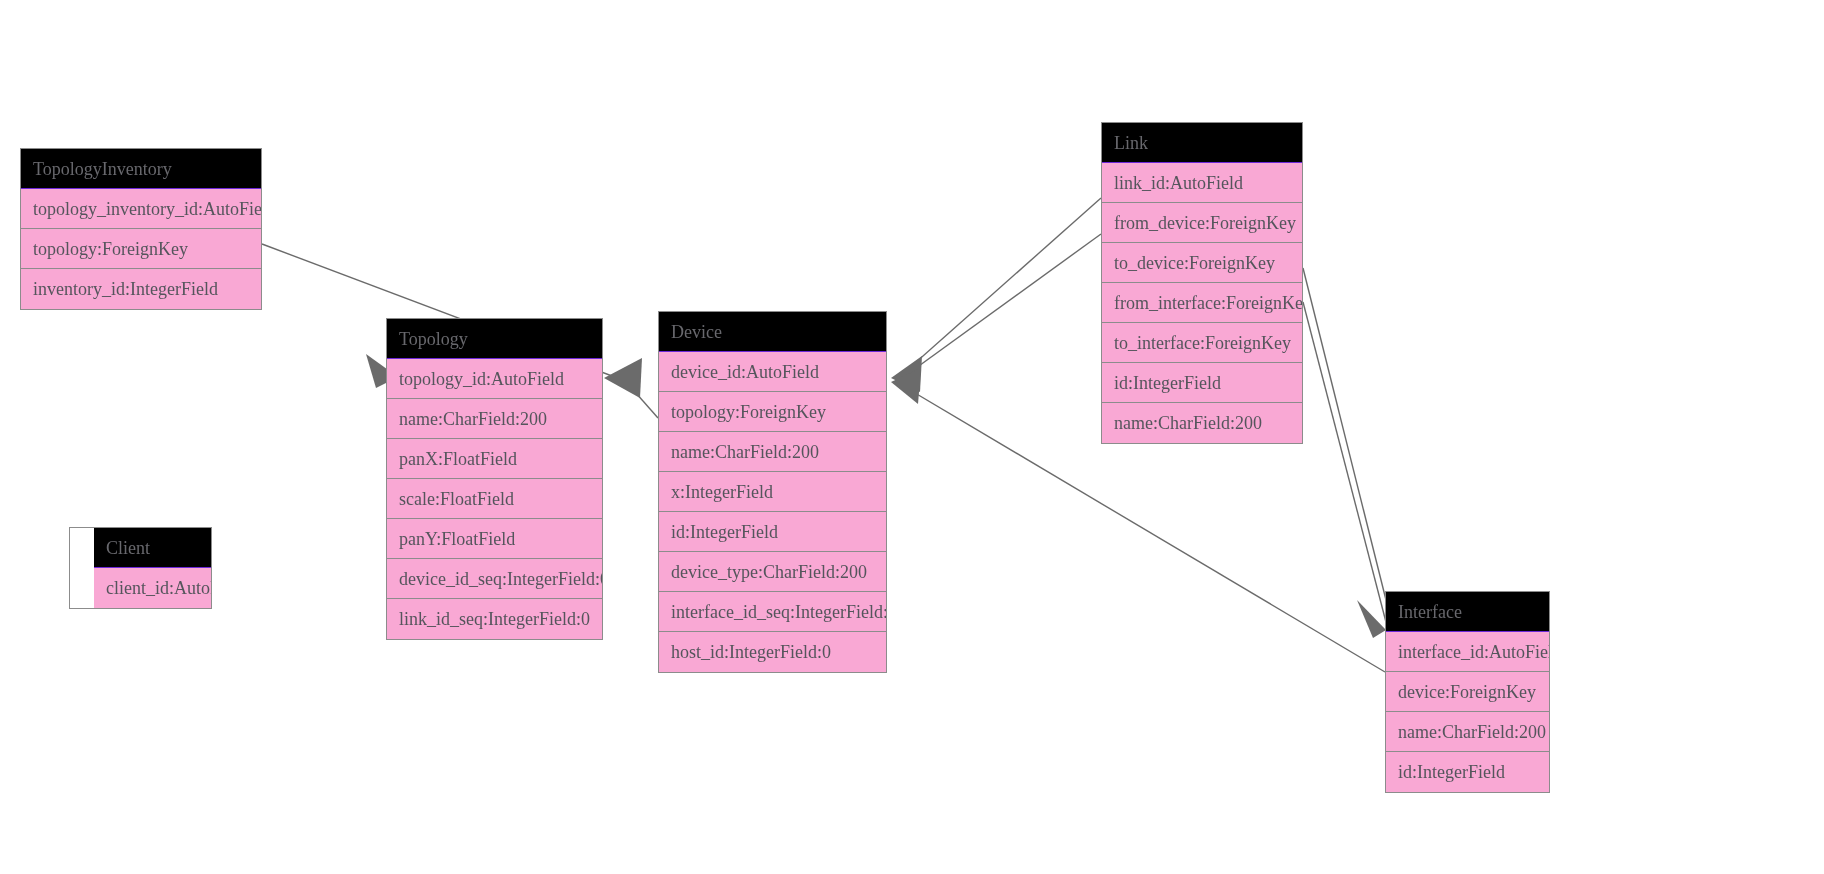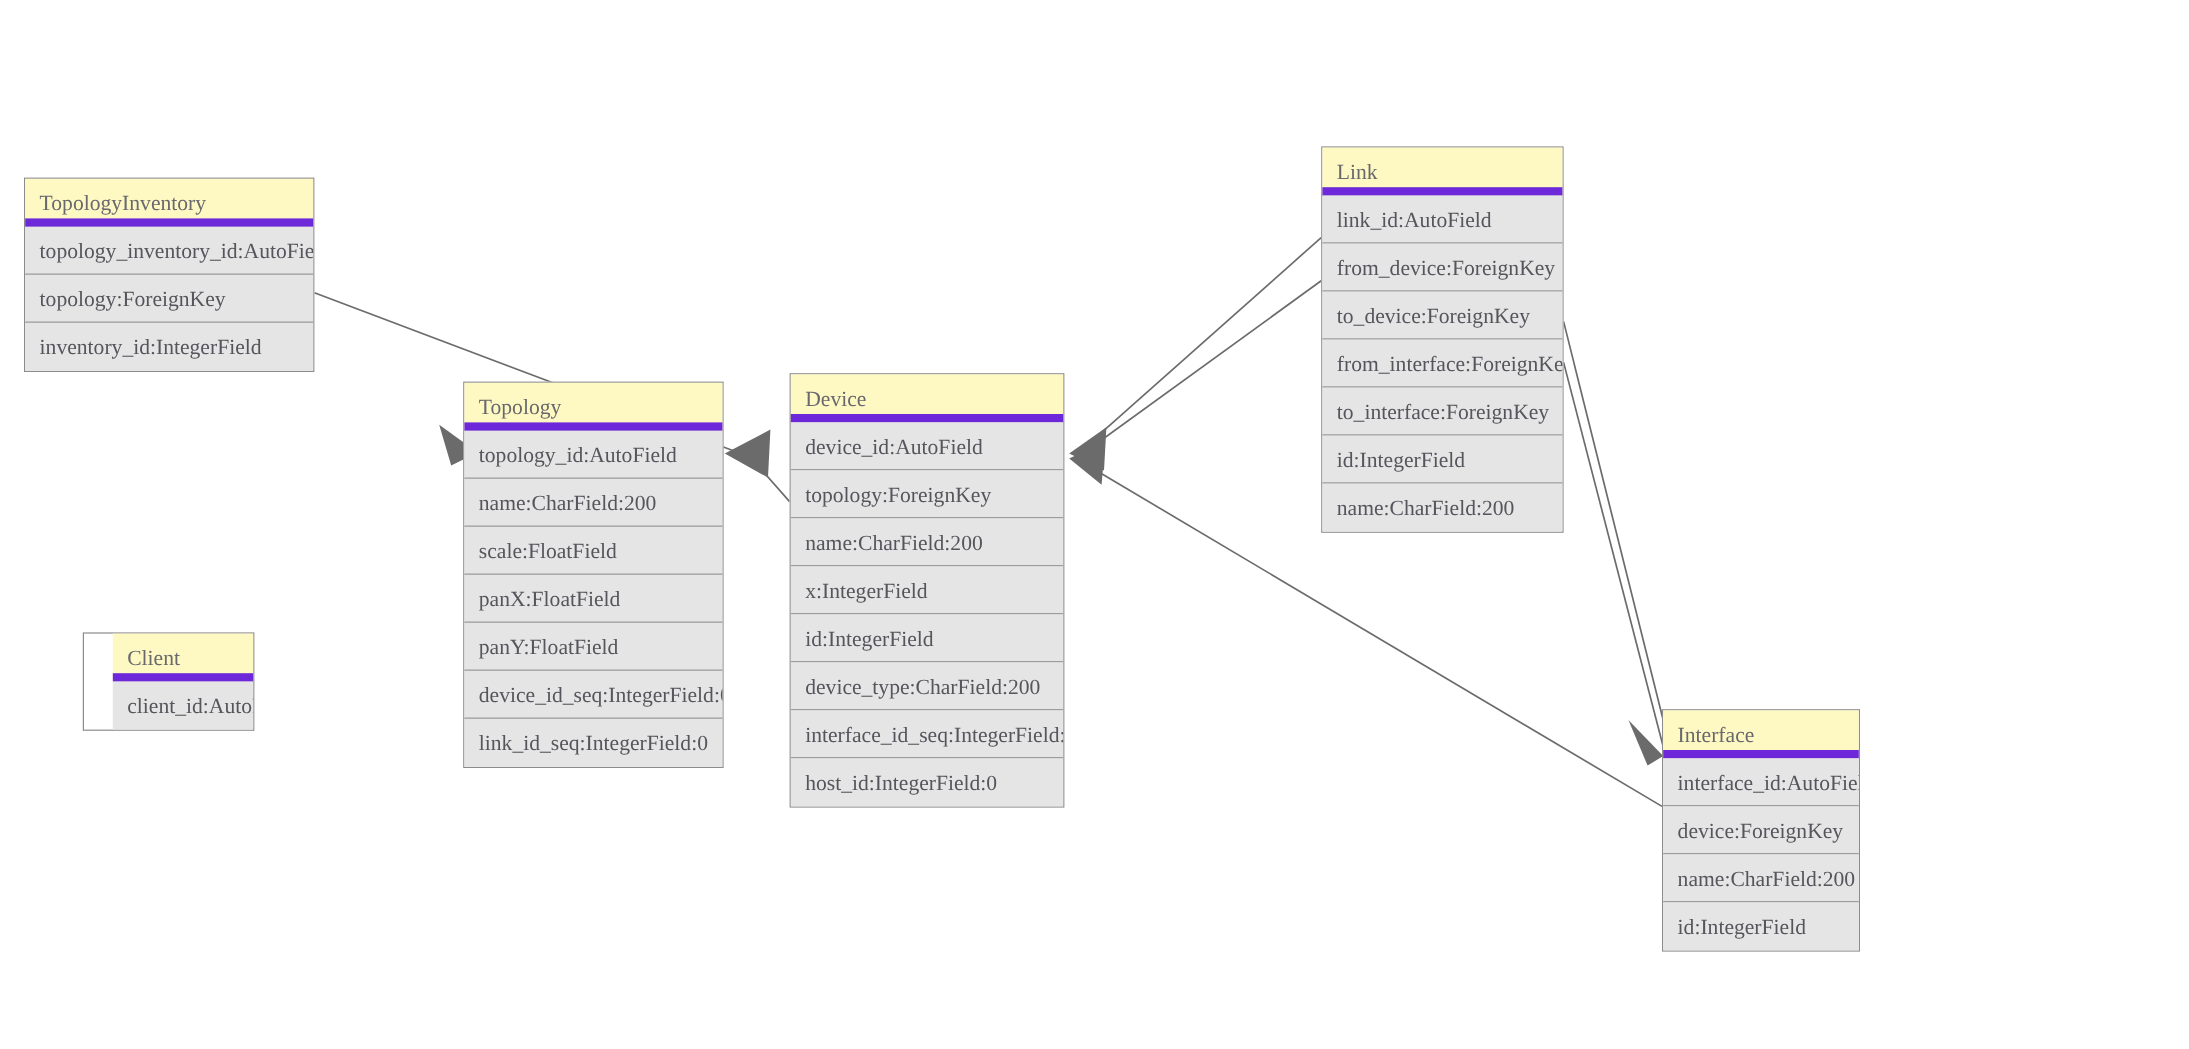--- a/index.html
+++ b/index.html
@@ -26,33 +26,33 @@
   }
   .entity {
     position: absolute;
     box-sizing: border-box;
     border: 1px solid #8c8c8c;
     background: #ffffff;
     z-index: 5;
   }
   .entity-header {
     box-sizing: border-box;
-    background: #fef9c3;
-    border-bottom: 7px solid #6d28d9;
+    background: #000000;
+    border-bottom: 1px solid #6d28d9;
     color: #68686d;
     font-size: 18px;
     line-height: 40px;
     height: 40px;
     padding: 0 0 0 12px;
     white-space: nowrap;
     overflow: hidden;
   }
   .entity-field {
     box-sizing: border-box;
-    background: #e5e5e5;
+    background: #f9a8d4;
     border-bottom: 1px solid #8c8c8c;
     color: #55555c;
     font-size: 18px;
     line-height: 40px;
     height: 40px;
     padding: 0 10px 0 12px;
     white-space: nowrap;
     overflow: hidden;
   }
   .entity-field:last-child {
@@ -109,22 +109,22 @@
 <div class="entity" style="left: 20px; top: 148px; width: 242px;">
       <div class="entity-header">TopologyInventory</div>
       <div class="entity-field">topology_inventory_id:AutoField</div>
       <div class="entity-field">topology:ForeignKey</div>
       <div class="entity-field">inventory_id:IntegerField</div>
     </div>
     <div class="entity" style="left: 386px; top: 318px; width: 217px;">
       <div class="entity-header">Topology</div>
       <div class="entity-field">topology_id:AutoField</div>
       <div class="entity-field">name:CharField:200</div>
+      <div class="entity-field">panX:FloatField</div>
       <div class="entity-field">scale:FloatField</div>
-      <div class="entity-field">panX:FloatField</div>
       <div class="entity-field">panY:FloatField</div>
       <div class="entity-field">device_id_seq:IntegerField:0</div>
       <div class="entity-field">link_id_seq:IntegerField:0</div>
     </div>
     <div class="entity" style="left: 69px; top: 527px; width: 143px; padding-left: 24px;">
       <div class="entity-header">Client</div>
       <div class="entity-field">client_id:AutoField</div>
     </div>
     <div class="entity" style="left: 658px; top: 311px; width: 229px;">
       <div class="entity-header">Device</div>

